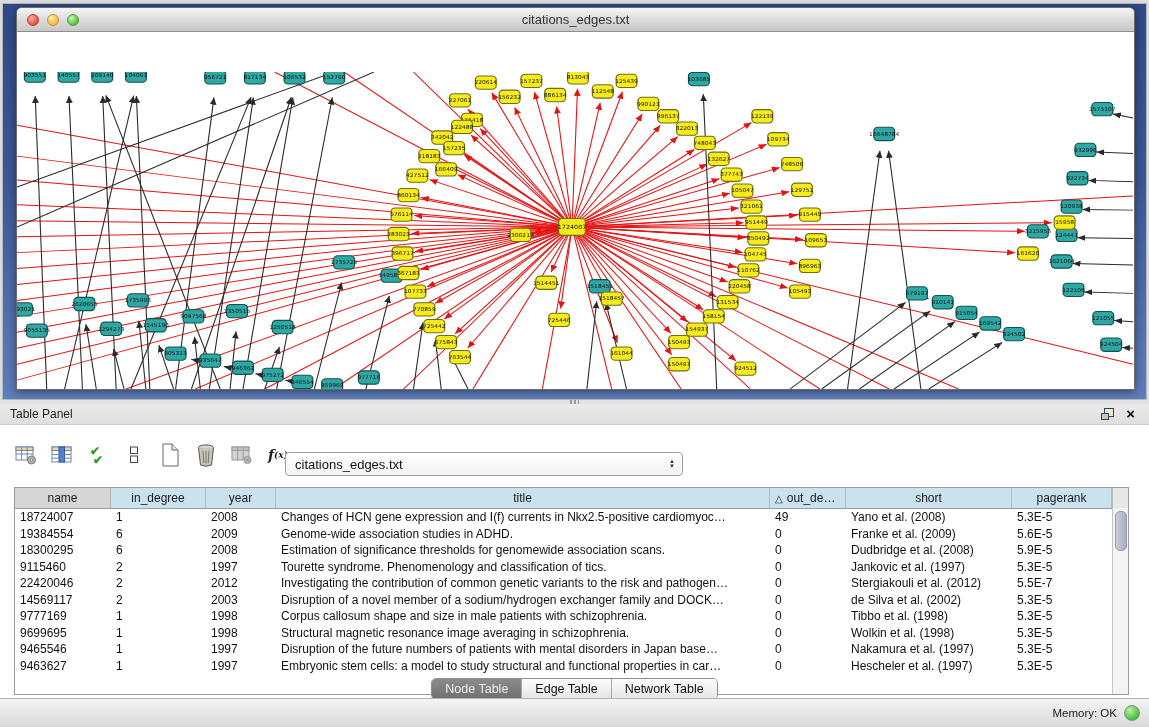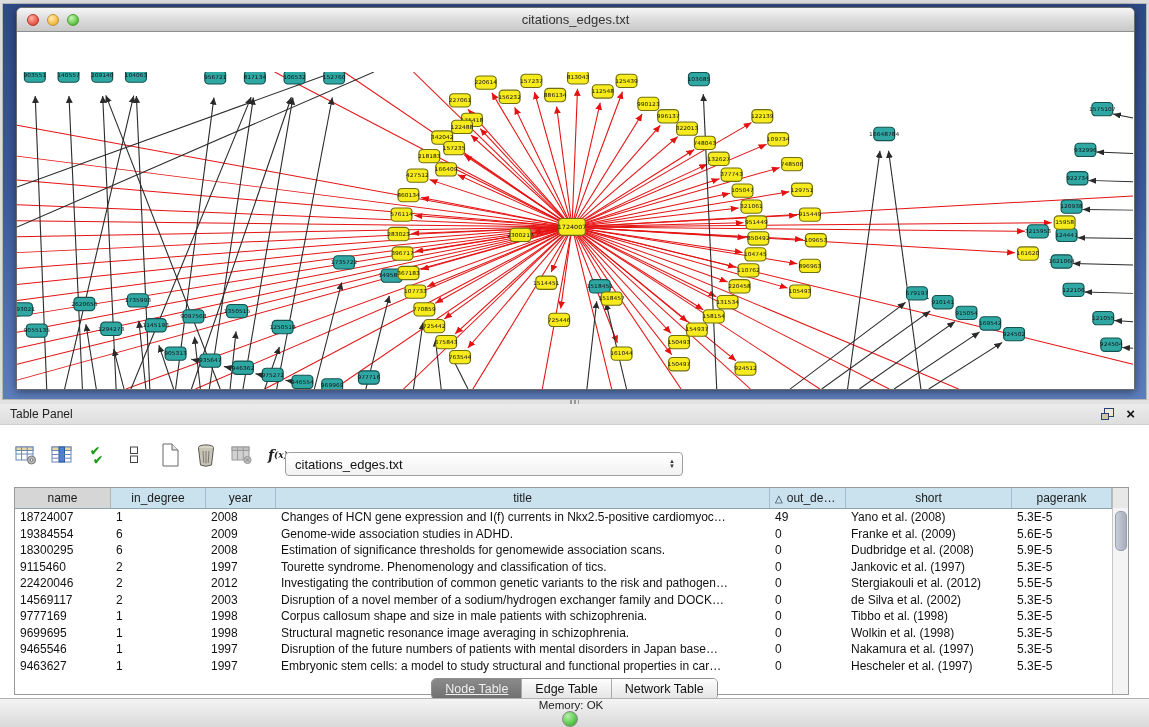--- a/index.html
+++ b/index.html
@@ -71,26 +71,26 @@
     background:linear-gradient(90deg,#c9ced8,#a7aebc);border:1px solid #98a0ae;}
 
   .tabstrip{position:absolute;left:0;right:0;top:273px;height:24px;display:flex;
     align-items:center;justify-content:center;}
   .seg{display:flex;border:1px solid #8f8f8f;border-radius:5px;overflow:hidden;
     box-shadow:0 1px 1px rgba(255,255,255,.7);}
   .seg .tab{height:20px;display:flex;align-items:center;justify-content:center;
     padding:0 13px;font-size:12.5px;color:#111;
     background:linear-gradient(180deg,#fdfdfd,#e4e4e4);border-left:1px solid #aaa;}
   .seg .tab:first-child{border-left:none;}
-  .seg .tab.selected{background:linear-gradient(180deg,#8b8b8b,#6f6f6f);color:#efefef;text-decoration:underline;}
+  .seg .tab.selected{background:linear-gradient(180deg,#8b8b8b,#6f6f6f);color:#efefef;}
 
   
   .statusbar{position:absolute;left:0;right:0;bottom:0;height:28px;
     background:linear-gradient(180deg,#f4f4f4,#d9d9d9);border-top:1px solid #b2b2b2;
-    display:flex;align-items:center;justify-content:flex-end;flex-direction:column;}
+    display:flex;align-items:center;justify-content:flex-end;}
   .mem-label{font-size:11.5px;color:#222;margin-right:7px;}
   .mem-dot{width:14px;height:14px;border-radius:50%;margin-right:9px;
     background:radial-gradient(circle at 35% 30%,#b8f0a8,#57c84a 60%,#2f9e25);border:1px solid #8a8a8a;}
 </style>
 </head>
 <body>
 
 <div id="app">
 
   <div class="desktop">
@@ -620,21 +620,21 @@
             <div class="td" style="flex: 0 0 166px;">Jankovic et al. (1997)</div>
             <div class="td" style="flex: 0 0 100px;">5.3E-5</div>
           </div>
           <div class="tr">
             <div class="td" style="flex: 0 0 96px;">22420046</div>
             <div class="td" style="flex: 0 0 95px;">2</div>
             <div class="td" style="flex: 0 0 70px;">2012</div>
             <div class="td" style="flex: 0 0 494px;">Investigating the contribution of common genetic variants to the risk and pathogen…</div>
             <div class="td" style="flex: 0 0 76px;">0</div>
             <div class="td" style="flex: 0 0 166px;">Stergiakouli et al. (2012)</div>
-            <div class="td" style="flex: 0 0 100px;">5.5E-5</div>
+            <div class="td" style="flex: 0 0 100px;">5.5E-7</div>
           </div>
           <div class="tr">
             <div class="td" style="flex: 0 0 96px;">14569117</div>
             <div class="td" style="flex: 0 0 95px;">2</div>
             <div class="td" style="flex: 0 0 70px;">2003</div>
             <div class="td" style="flex: 0 0 494px;">Disruption of a novel member of a sodium/hydrogen exchanger family and DOCK…</div>
             <div class="td" style="flex: 0 0 76px;">0</div>
             <div class="td" style="flex: 0 0 166px;">de Silva et al. (2002)</div>
             <div class="td" style="flex: 0 0 100px;">5.3E-5</div>
           </div>

